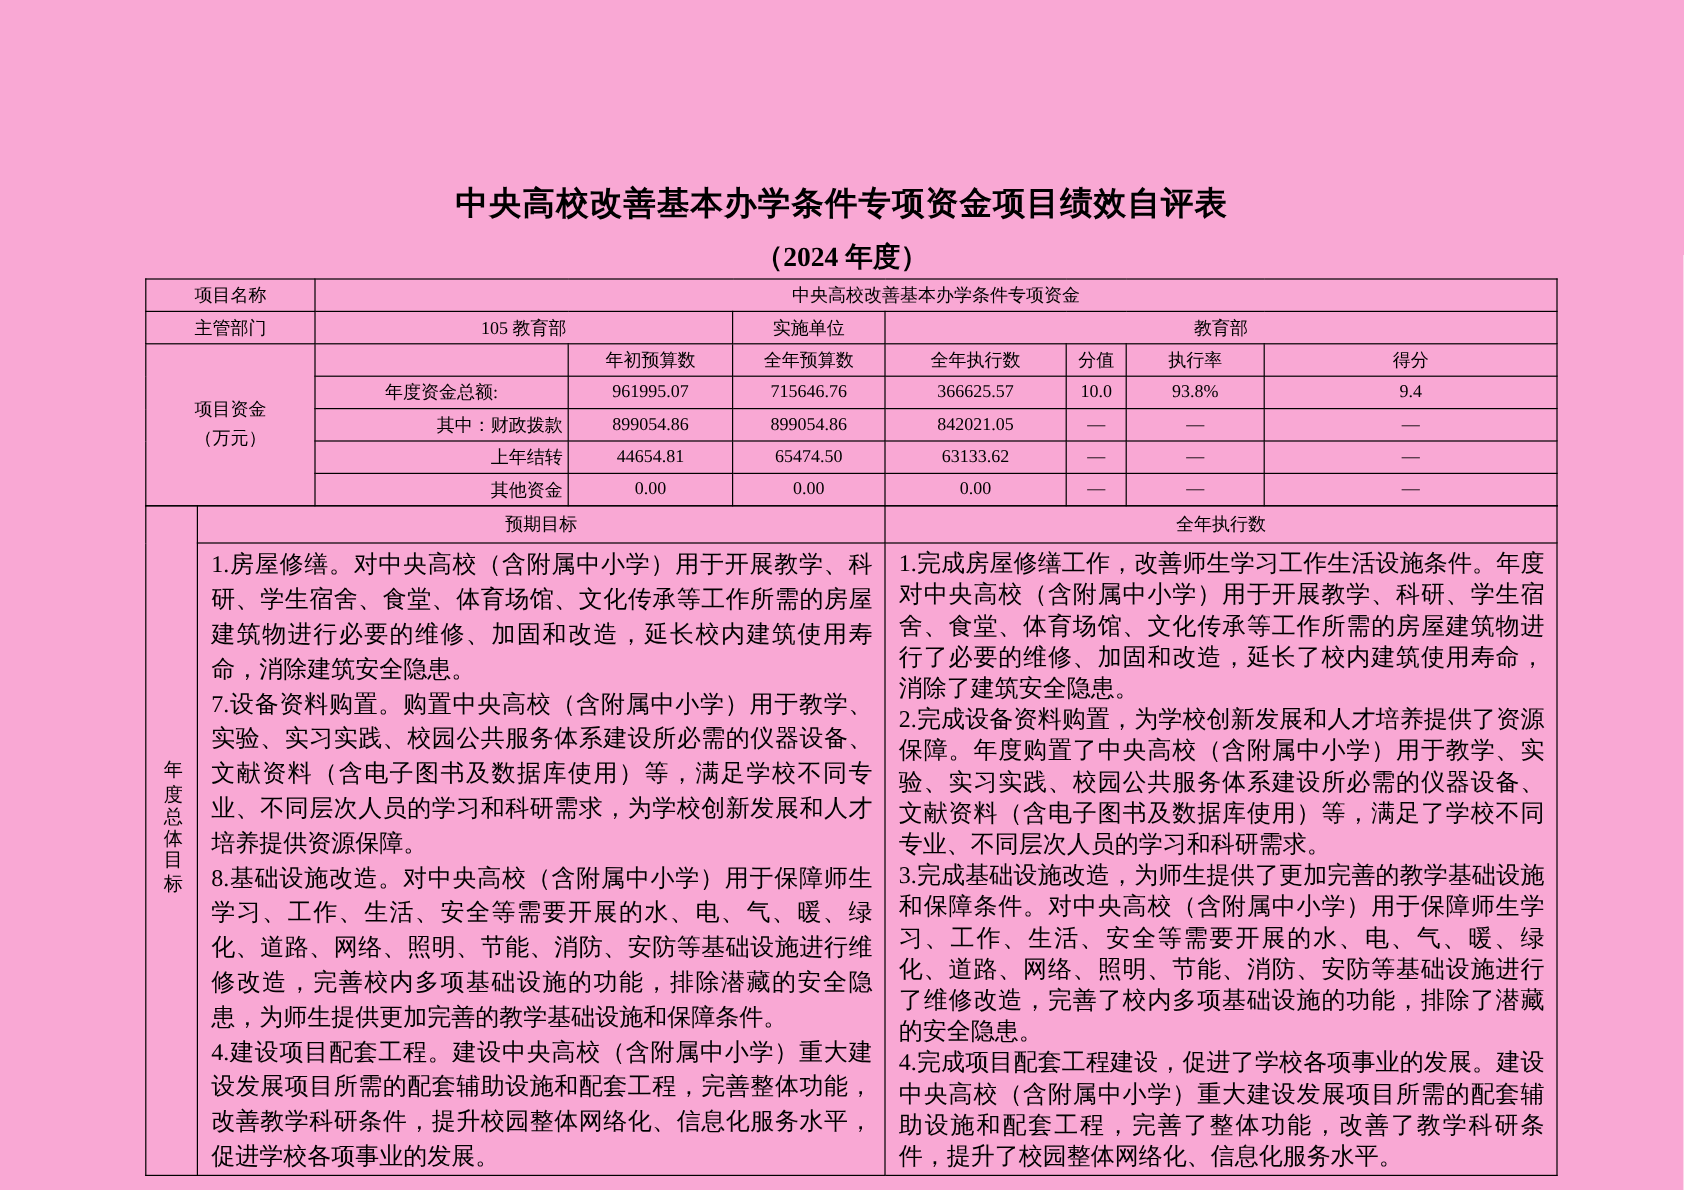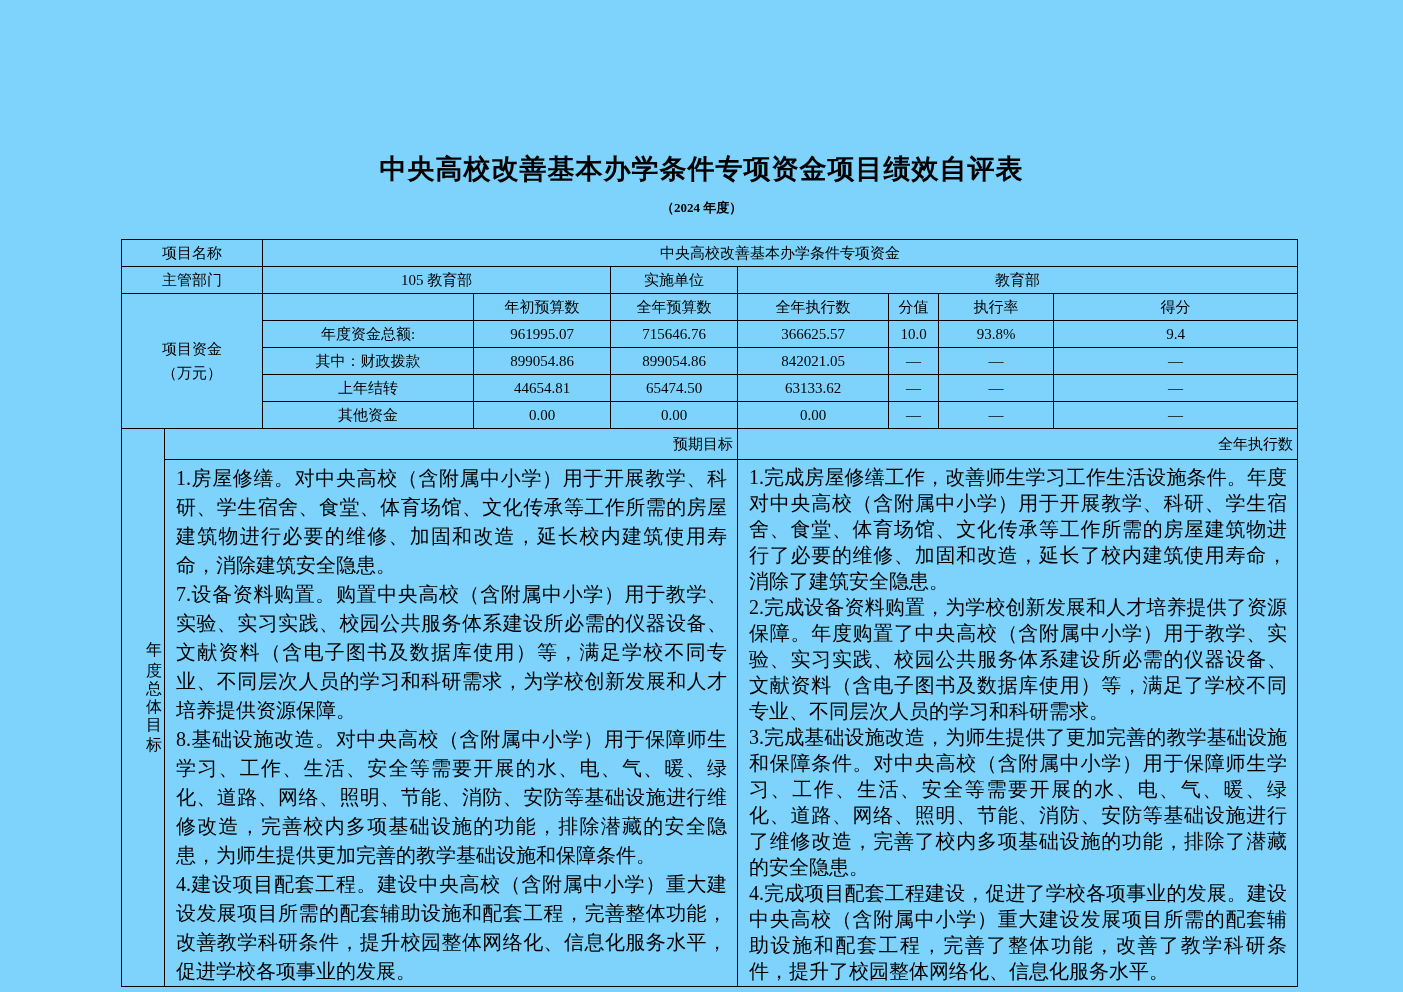--- a/index.html
+++ b/index.html
@@ -6,66 +6,66 @@
     margin: 0;
     padding: 0;
     background: #ffffff;
     color: #000000;
     font-family: "Liberation Serif", "DejaVu Serif", serif;
   }
   .page {
     position: relative;
     width: 1403px;
     height: 992px;
-    background: #7dd3fc;
+    background: #f9a8d4;
     overflow: hidden;
   }
   .doc-title {
     margin: 0;
     padding-top: 151px;
     text-align: center;
     font-size: 27px;
     font-weight: bold;
     letter-spacing: 1px;
   }
   .doc-subtitle {
     margin-top: 12px;
     text-align: center;
-    font-size: 13px;
+    font-size: 23px;
     font-weight: bold;
   }
   table.tbl {
     border-collapse: collapse;
     table-layout: fixed;
     margin-left: 121px;
     width: 1176px;
   }
-  table.top { margin-top: 22px; }
+  table.top { margin-top: 2px; }
   table.bottom { margin-top: -1px; }
   .tbl td {
     border: 1px solid #000000;
     font-size: 15px;
     padding: 0 4px;
     height: 27px;
     overflow: hidden;
     box-sizing: border-box;
   }
   .ctr { text-align: center; }
-  .rlab { text-align: center; padding-right: 5px; }
+  .rlab { text-align: right; padding-right: 5px; }
   td.fund-label { line-height: 24px; }
   td.side-cell { text-align: center; vertical-align: middle; padding: 0; }
   .vert {
     display: inline-block;
     writing-mode: vertical-lr;
     text-orientation: upright;
     font-size: 16px;
     letter-spacing: 19px;
     margin-top: -40px;
   }
-  tr.hdr2 td { height: 31px; text-align: right; }
+  tr.hdr2 td { height: 31px; }
   tr.goalbody td {
     height: 391px;
     vertical-align: top;
     padding: 4px 10px 0 11px;
   }
   .goals p {
     margin: 0;
     text-align: justify;
     font-size: 20px;
   }

